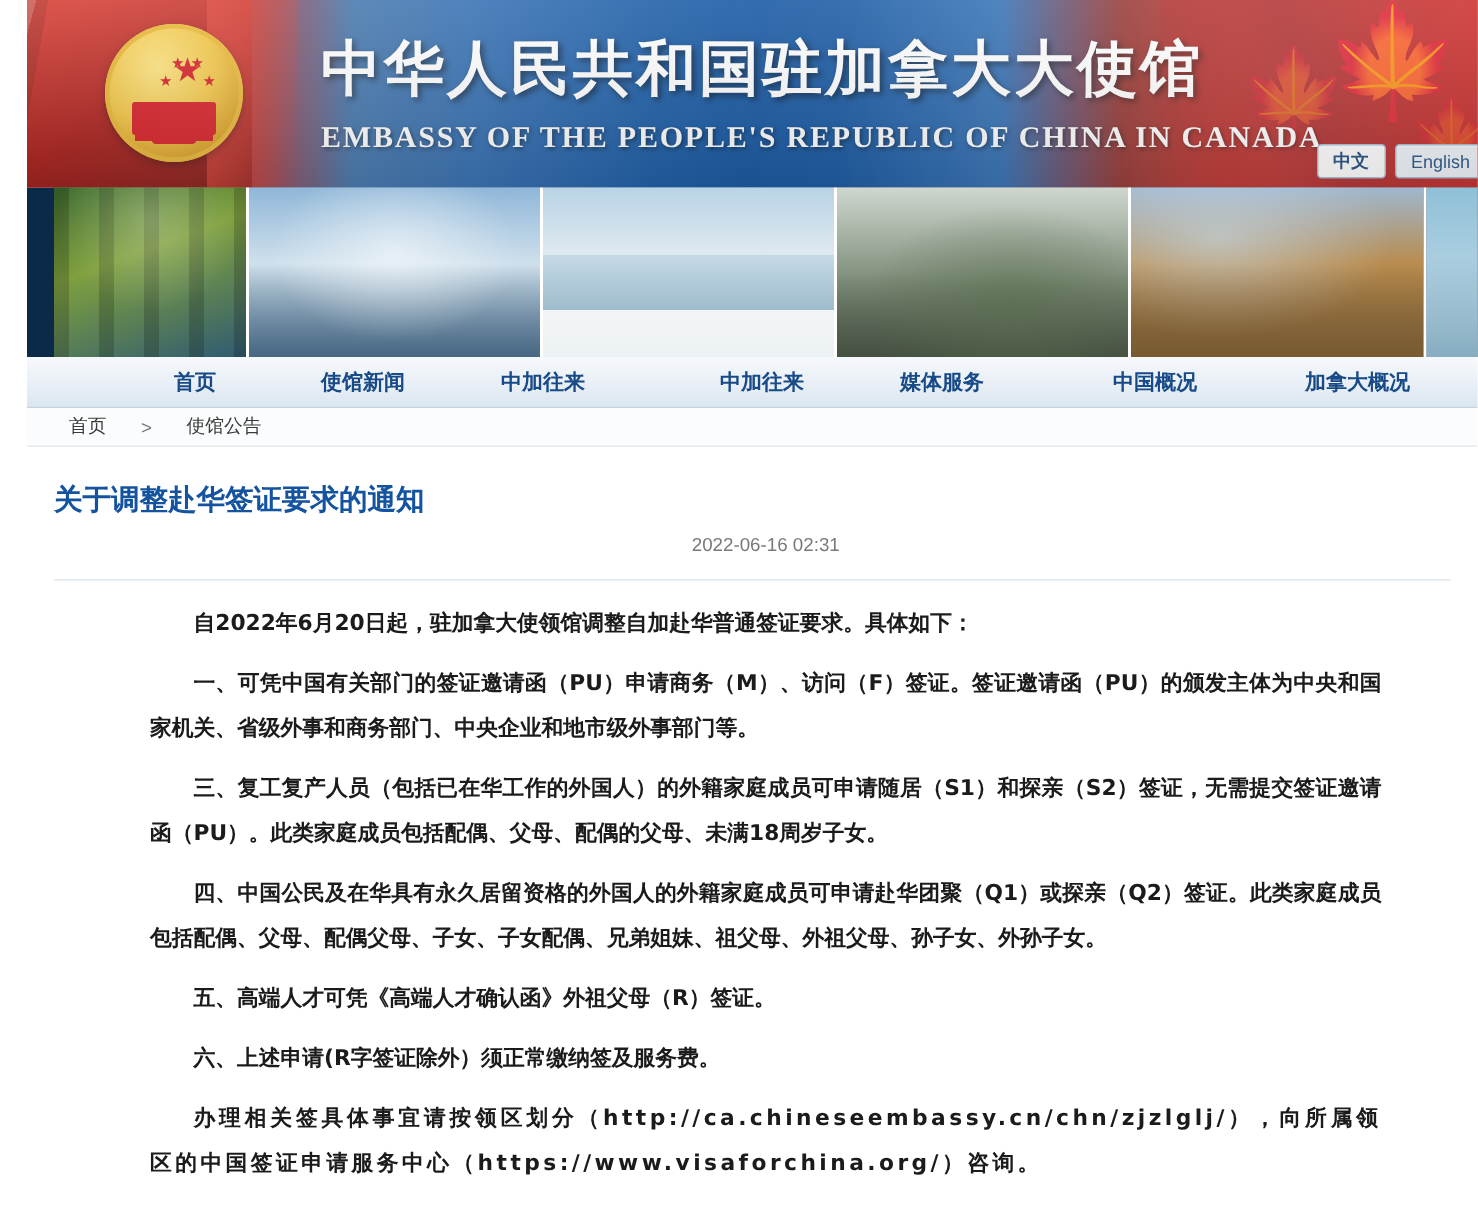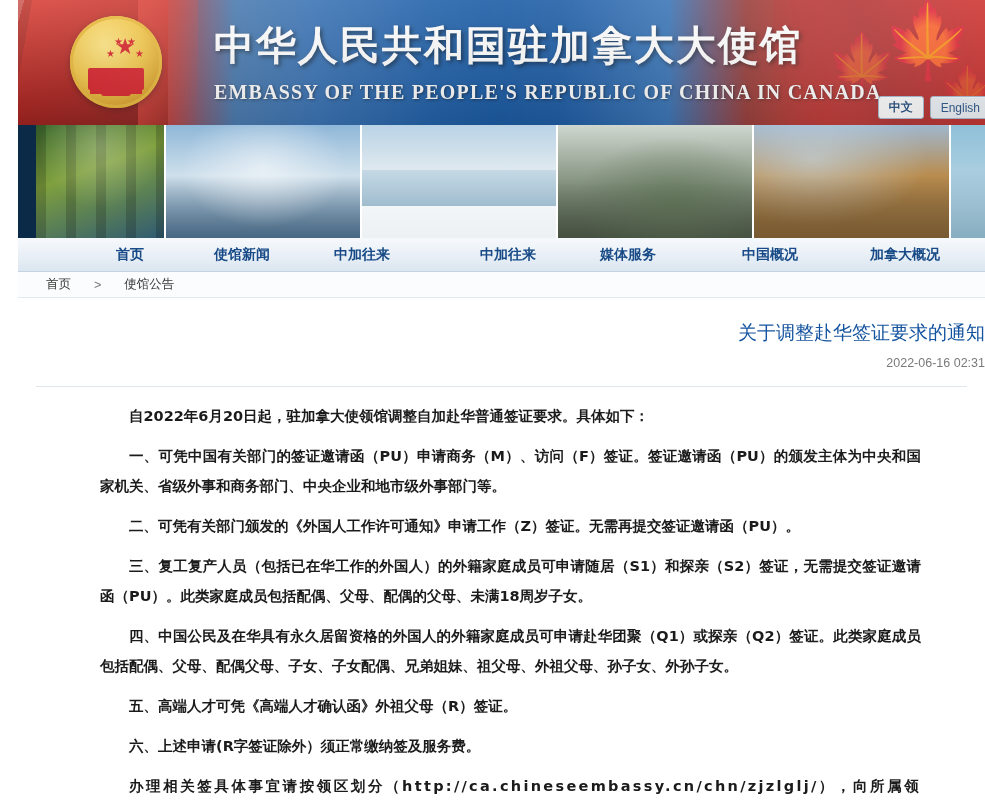--- a/index.html
+++ b/index.html
@@ -146,25 +146,25 @@
     height:26px; display:flex; align-items:center;
     padding-left:10px; font-size:12.5px; color:#3a3a3a;
     background:#fbfcfd; border-bottom:1px solid #e3e9ef;
   }
   .crumb a { color:#3a3a3a; text-decoration:none; cursor:pointer; }
   .crumb .sep { margin:0 5px; color:#777; }
 
   
   .article { padding:22px 0 0 0; }
   .art-title {
-    text-align:right; color:#14539f; font-size:19px; font-weight:normal;
+    text-align:left; color:#14539f; font-size:19px; font-weight:bold;
     font-family:"DejaVu Sans", sans-serif;
   }
   .art-date {
-    text-align:right; color:#7a7a7a; font-size:12.5px; margin-top:10px;
+    text-align:center; color:#7a7a7a; font-size:12.5px; margin-top:10px;
   }
   .rule { margin:16px 18px 0 18px; border-top:1px solid #dfe6ec; }
 
   .body {
     padding:14px 64px 0 64px;
     color:#1b1b1b; font-size:14.5px; line-height:30px;
     font-family:"DejaVu Sans", sans-serif;
     text-align:justify;
   }
   .body p { margin:0 0 10px 0; text-indent:2em;font-weight:bold; }
@@ -242,21 +242,20 @@
   </div>
 
   <div class="article">
     <div class="art-title">关于调整赴华签证要求的通知</div>
     <div class="art-date">2022-06-16 02:31</div>
     <div class="rule"></div>
 
     <div class="body">
       <p>自2022年6月20日起，驻加拿大使领馆调整自加赴华普通签证要求。具体如下：</p>
       <p>一、可凭中国有关部门的签证邀请函（PU）申请商务（M）、访问（F）签证。签证邀请函（PU）的颁发主体为中央和国家机关、省级外事和商务部门、中央企业和地市级外事部门等。</p>
-      <p>二、可凭有关部门颁发的《外国人工作许可通知》申请工作（Z）签证。无需再提交签证邀请函（PU）。</p>
       <p>三、复工复产人员（包括已在华工作的外国人）的外籍家庭成员可申请随居（S1）和探亲（S2）签证，无需提交签证邀请函（PU）。此类家庭成员包括配偶、父母、配偶的父母、未满18周岁子女。</p>
       <p>四、中国公民及在华具有永久居留资格的外国人的外籍家庭成员可申请赴华团聚（Q1）或探亲（Q2）签证。此类家庭成员包括配偶、父母、配偶父母、子女、子女配偶、兄弟姐妹、祖父母、外祖父母、孙子女、外孙子女。</p>
       <p>五、高端人才可凭《高端人才确认函》外祖父母（R）签证。</p>
       <p>六、上述申请(R字签证除外）须正常缴纳签及服务费。</p>
       <p class="spaced">办理相关签具体事宜请按领区划分（http://ca.chineseembassy.cn/chn/zjzlglj/），向所属领区的中国签证申请服务中心（https://www.visaforchina.org/）咨询。</p>
     </div>
   </div>
 
 </div>
 

